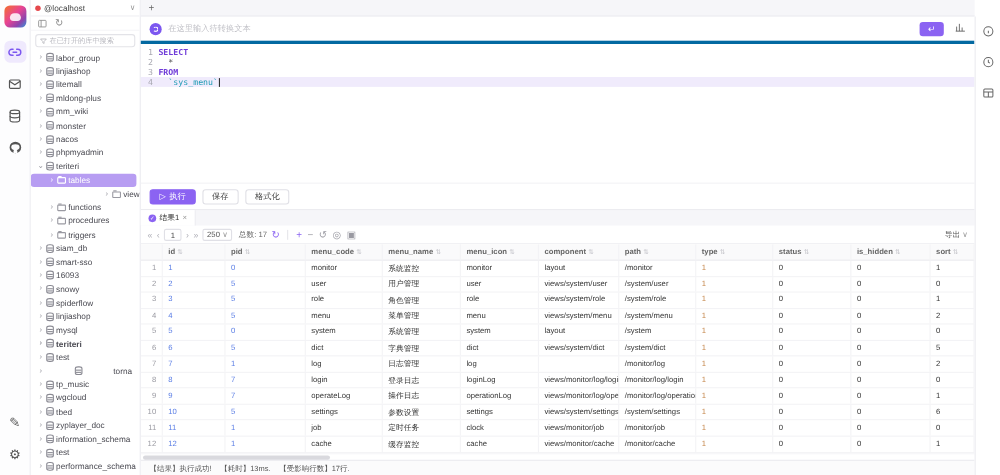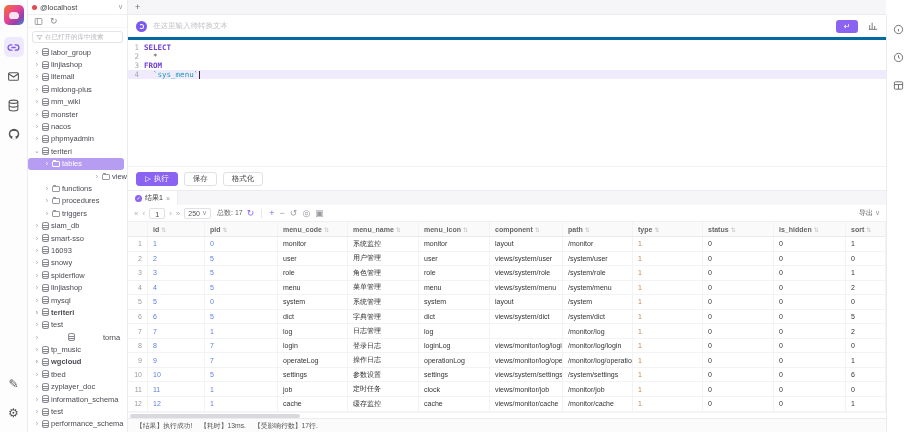--- a/index.html
+++ b/index.html
@@ -287,21 +287,21 @@
       <div class="tree-row" style="padding-left: 6px; gap: 28px;">
         <span class="tchev">›</span>
         <span class="icon-db"></span>
         <span>torna</span>
       </div>
       <div class="tree-row" style="padding-left: 6px;">
         <span class="tchev">›</span>
         <span class="icon-db"></span>
         <span>tp_music</span>
       </div>
-      <div class="tree-row" style="padding-left: 6px; font-weight: bold;">
+      <div class="tree-row" style="padding-left: 6px;">
         <span class="tchev">›</span>
         <span class="icon-db"></span>
         <span>wgcloud</span>
       </div>
       <div class="tree-row" style="padding-left: 6px;">
         <span class="tchev">›</span>
         <span class="icon-db"></span>
         <span>tbed</span>
       </div>
       <div class="tree-row" style="padding-left: 6px;">

